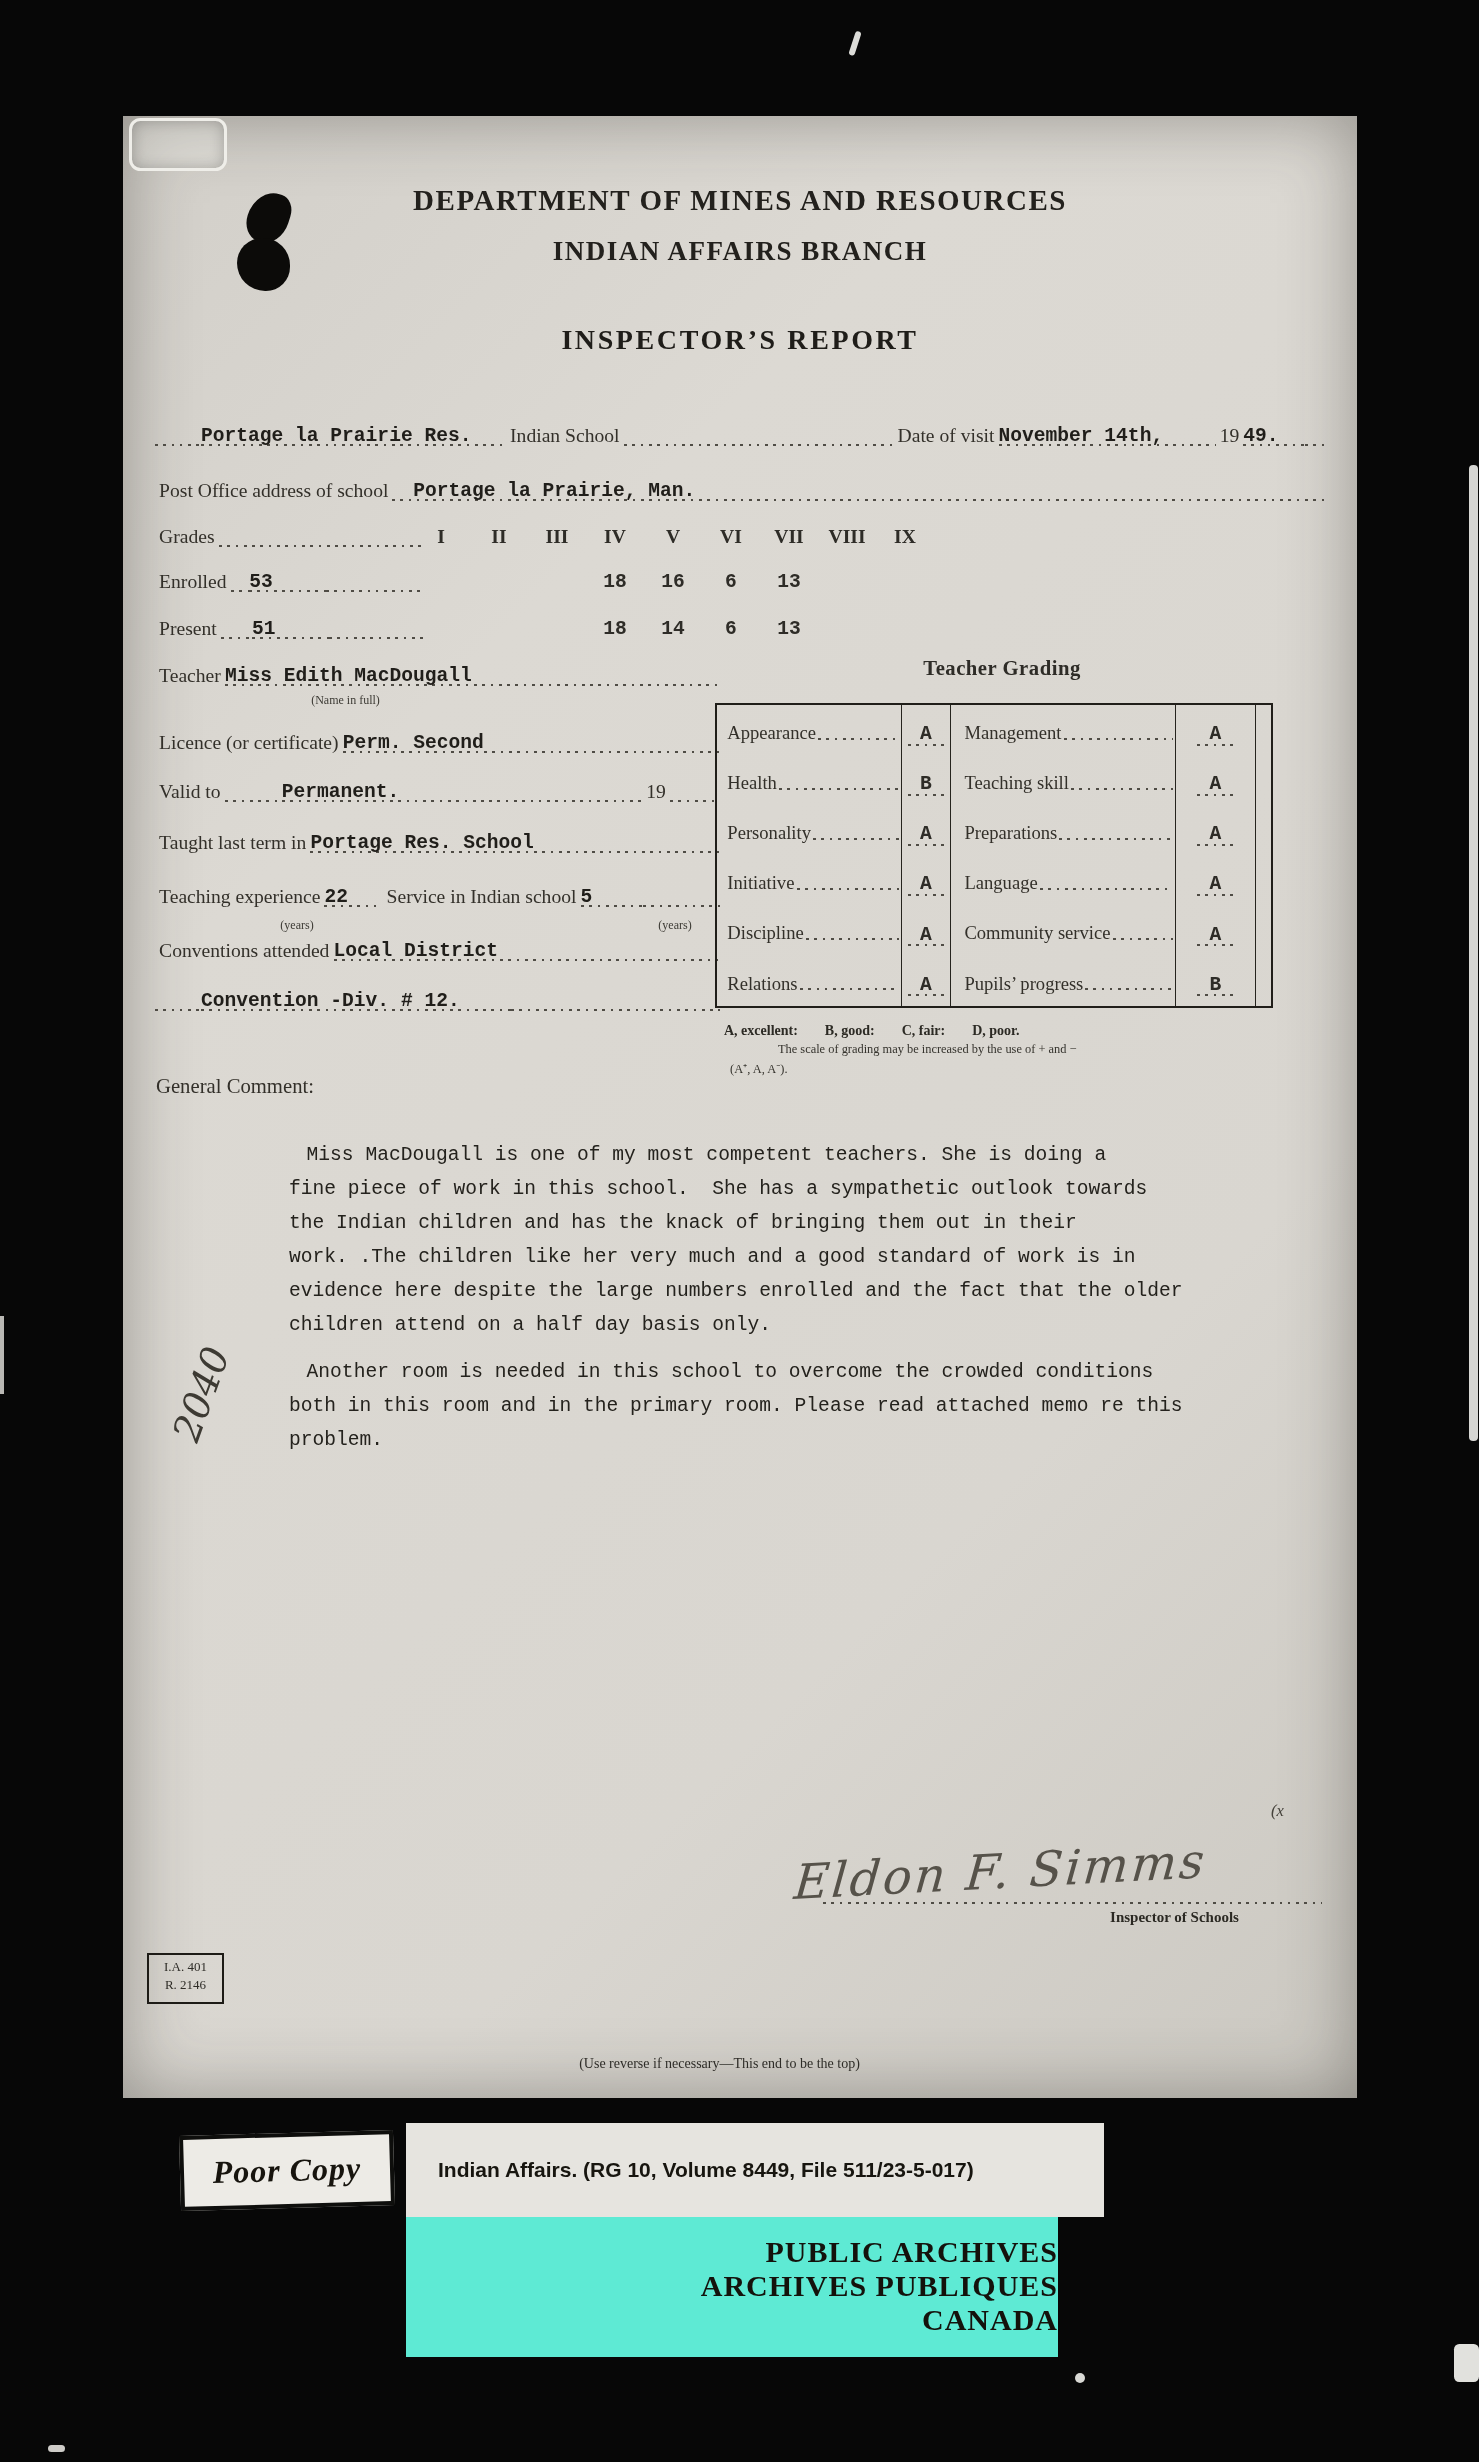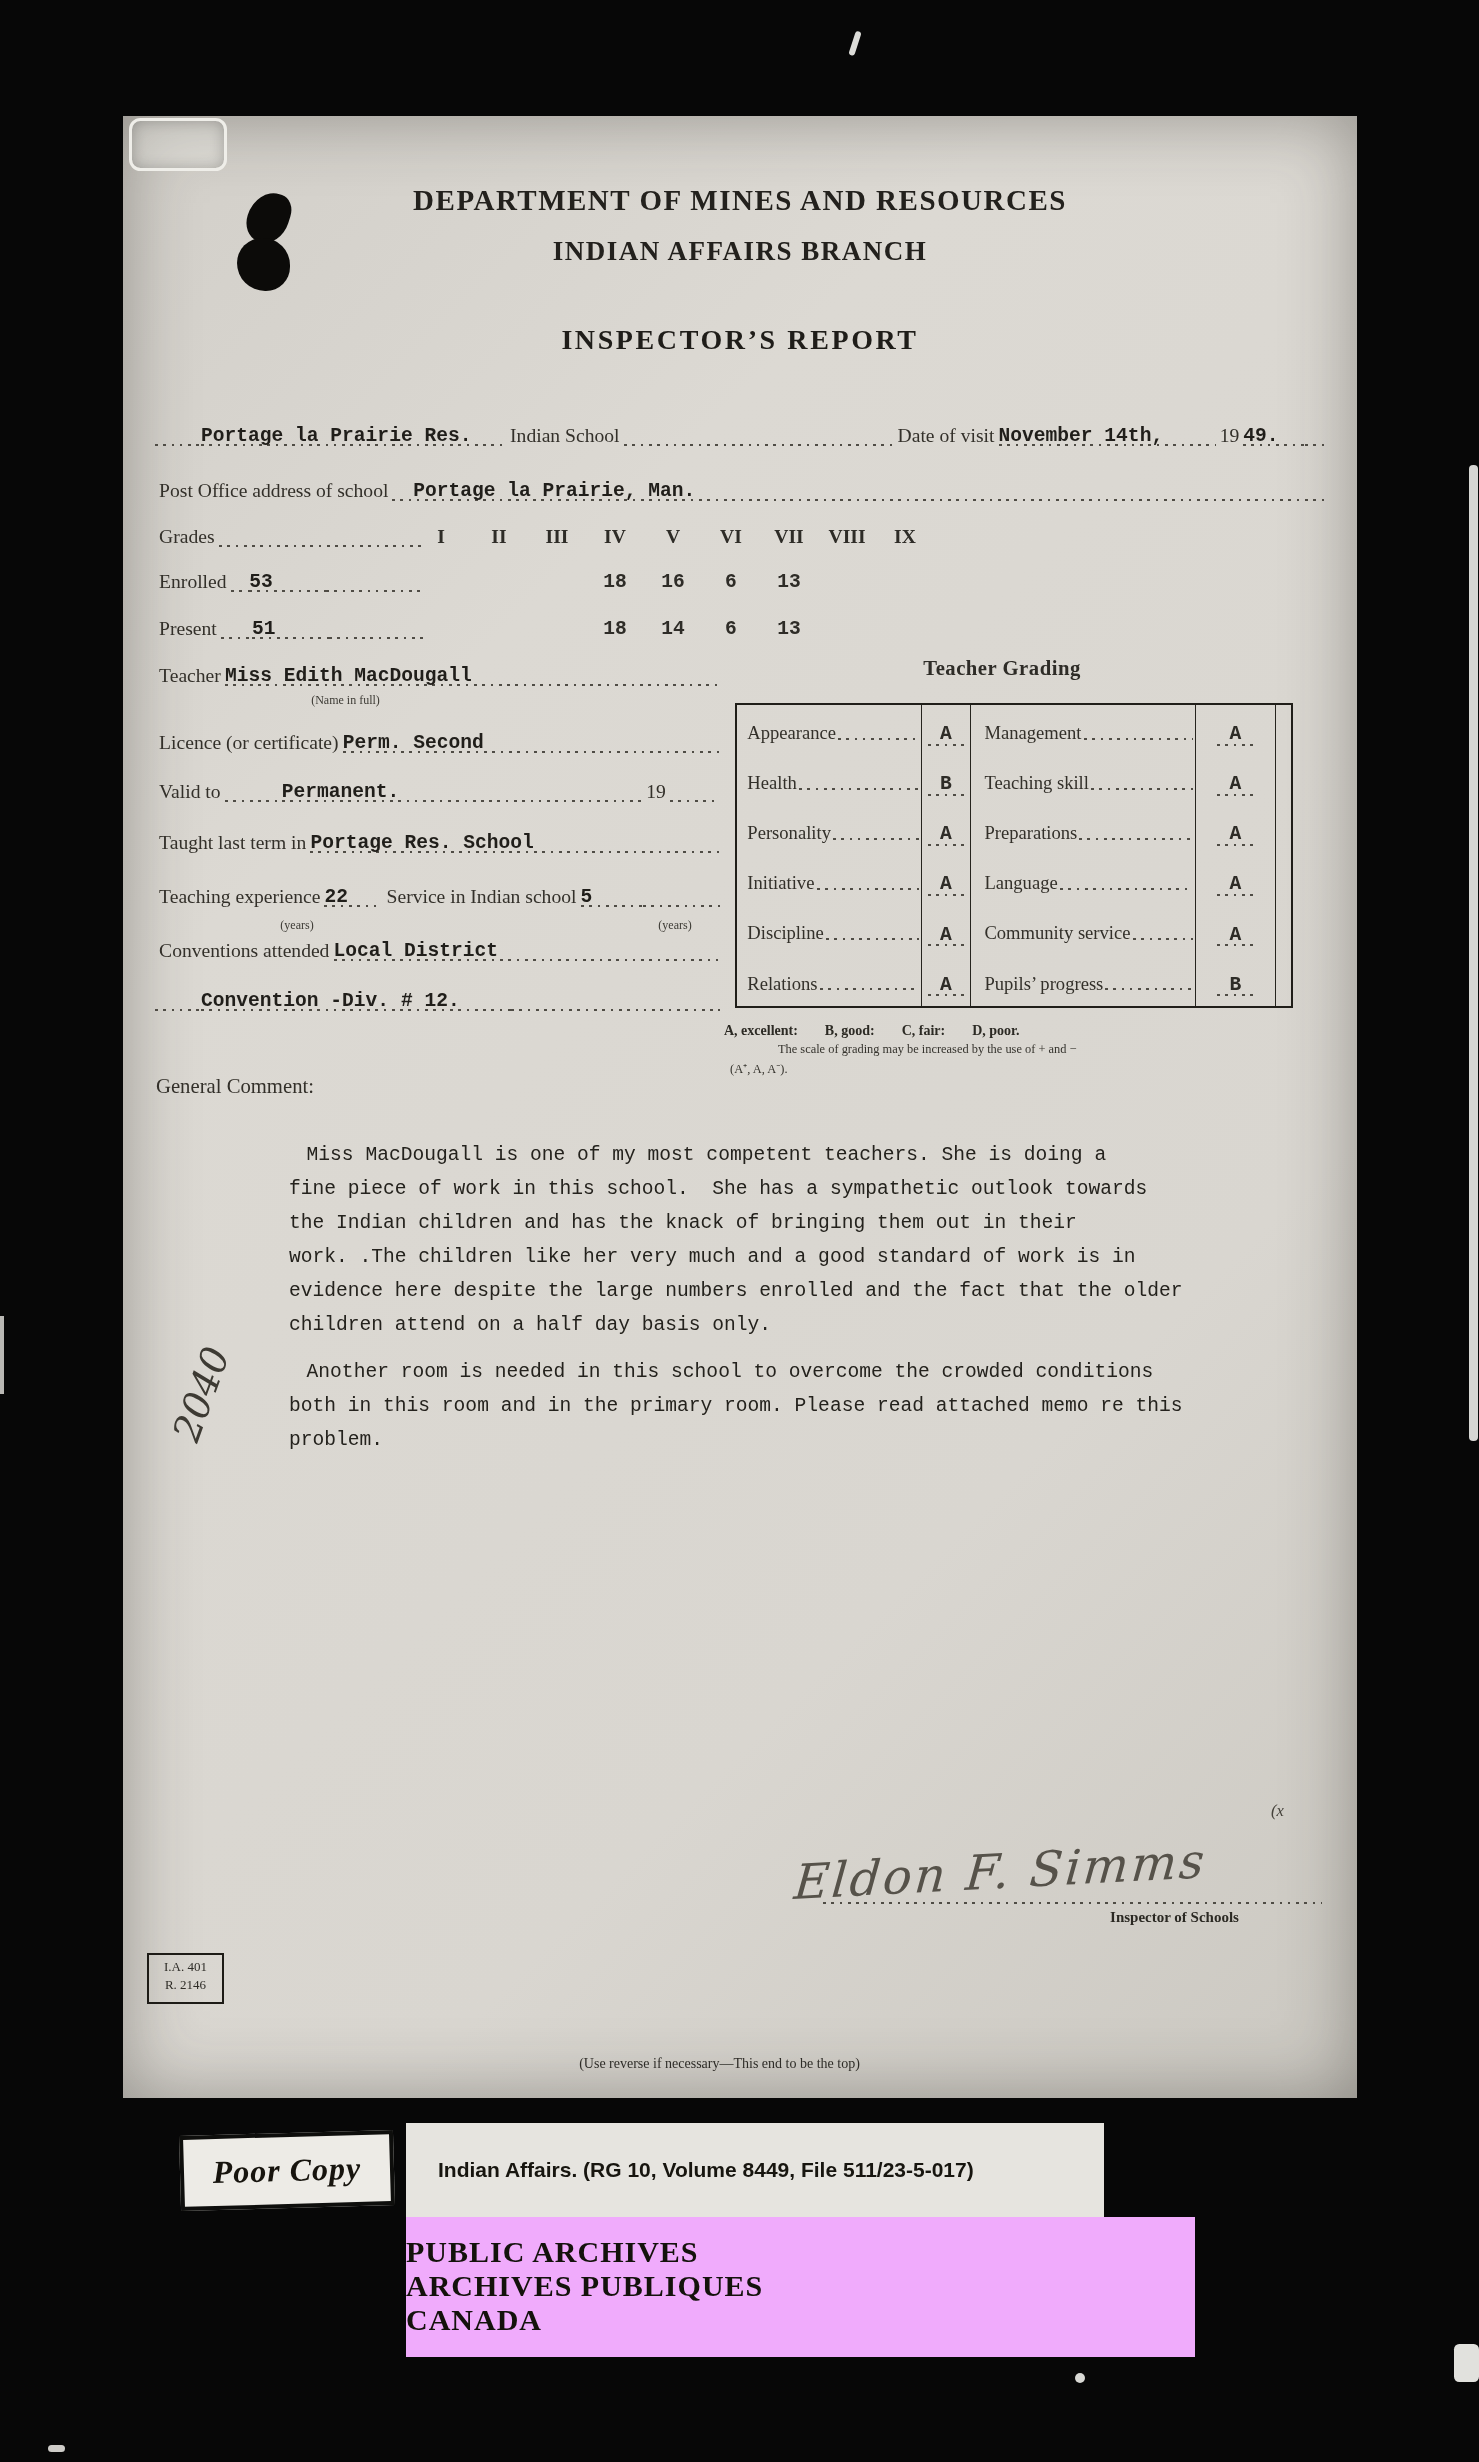--- a/index.html
+++ b/index.html
@@ -30,21 +30,21 @@
   .left-al { text-align:left; text-indent:20.7px; }
   .note { font-size:12px; color:#3c3a34; }
 
   .colrow { position:absolute; left:289px; display:flex; height:25px; align-items:flex-end; }
   .colrow span { width:58px; text-align:center; }
   .roman span { font-weight:bold; font-size:19.6px; line-height:24px; }
   .nums span { font-family:"Liberation Mono", monospace; font-weight:bold; font-size:19.6px; line-height:24px; }
 
   
   .gtitle { font-size:20.7px; font-weight:bold; letter-spacing:0.5px; }
-  .gbox { position:absolute; left:612px; top:587px; width:558px; height:305px;
+  .gbox { position:absolute; left:592px; top:587px; width:558px; height:305px;
           border:2.1px solid #201e19; display:grid;
           grid-template-columns:184px 50px 224px 81px 1fr;
           grid-template-rows:repeat(6,1fr); }
   .gl,.gr { display:flex; align-items:flex-end; padding:0 2.1px 11.4px 10.3px; }
   .gr { padding-left:13.4px; }
   .glbl { font-size:18.6px; line-height:23px; white-space:nowrap; color:#33302a; }
   .glead { flex:1; height:15.5px; margin:0 0 4.1px 2.1px;
            background-image: repeating-linear-gradient(90deg,#4f4c45 0,#4f4c45 2.6px,transparent 2.6px,transparent 8.3px);
            background-size:100% 2.1px; background-position:0 13.4px; background-repeat:no-repeat; }
   .gc { border-left:1.5px solid #26241e; border-right:1.5px solid #26241e;
@@ -98,22 +98,22 @@
 
   
   .poorcopy { position:absolute; left:180px; top:2133px; width:214px; height:75px;
               background:#edebe6; border:4.1px solid #0e0e0c; transform:rotate(-1.6deg);
               display:flex; align-items:center; justify-content:center; }
   .poorcopy span { font-family:"Liberation Serif", serif; font-style:italic; font-weight:bold;
                    font-size:32px; letter-spacing:1px; color:#17140e; }
   .archref { position:absolute; left:406px; top:2123px; width:698px; height:94px; background:#e6e4df;
              display:flex; align-items:center; padding-left:32px; }
   .archref span { font-family:"Liberation Sans", sans-serif; font-weight:bold; font-size:21px; color:#17150f; }
-  .pubarch { position:absolute; left:406px; top:2217px; width:789px; height:140px; background:#f0abfc;
-             text-align:left; padding-top:17.6px; }
+  .pubarch { position:absolute; left:406px; top:2217px; width:652px; height:140px; background:#5eead4;
+             text-align:right; padding-top:17.6px; }
   .pubarch div { font-size:30px; font-weight:bold; letter-spacing:1px; line-height:34px; color:#14120c; }
 
   
   .art { position:absolute; }
   .art-r1 { left:1469px; top:465px; width:8.8px; height:976px; background:#e8e8e5; opacity:.92; border-radius:4.1px; }
   .art-r2 { left:1454px; top:2344px; width:25px; height:38px; background:#e1e1dd; border-radius:5.2px; }
   .art-s1 { left:852px; top:31px; width:6.2px; height:25px; background:#dcdcd8; transform:rotate(18deg); border-radius:3.1px; }
   .art-s2 { left:1075px; top:2373px; width:10.3px; height:10.3px; background:#d8d8d4; border-radius:50%; }
   .art-s3 { left:48px; top:2445px; width:16.5px; height:7.2px; background:#ceccc8; border-radius:3.6px; }
   .art-l1 { left:0; top:1316px; width:4.1px; height:78px; background:#b9b8b4; }

